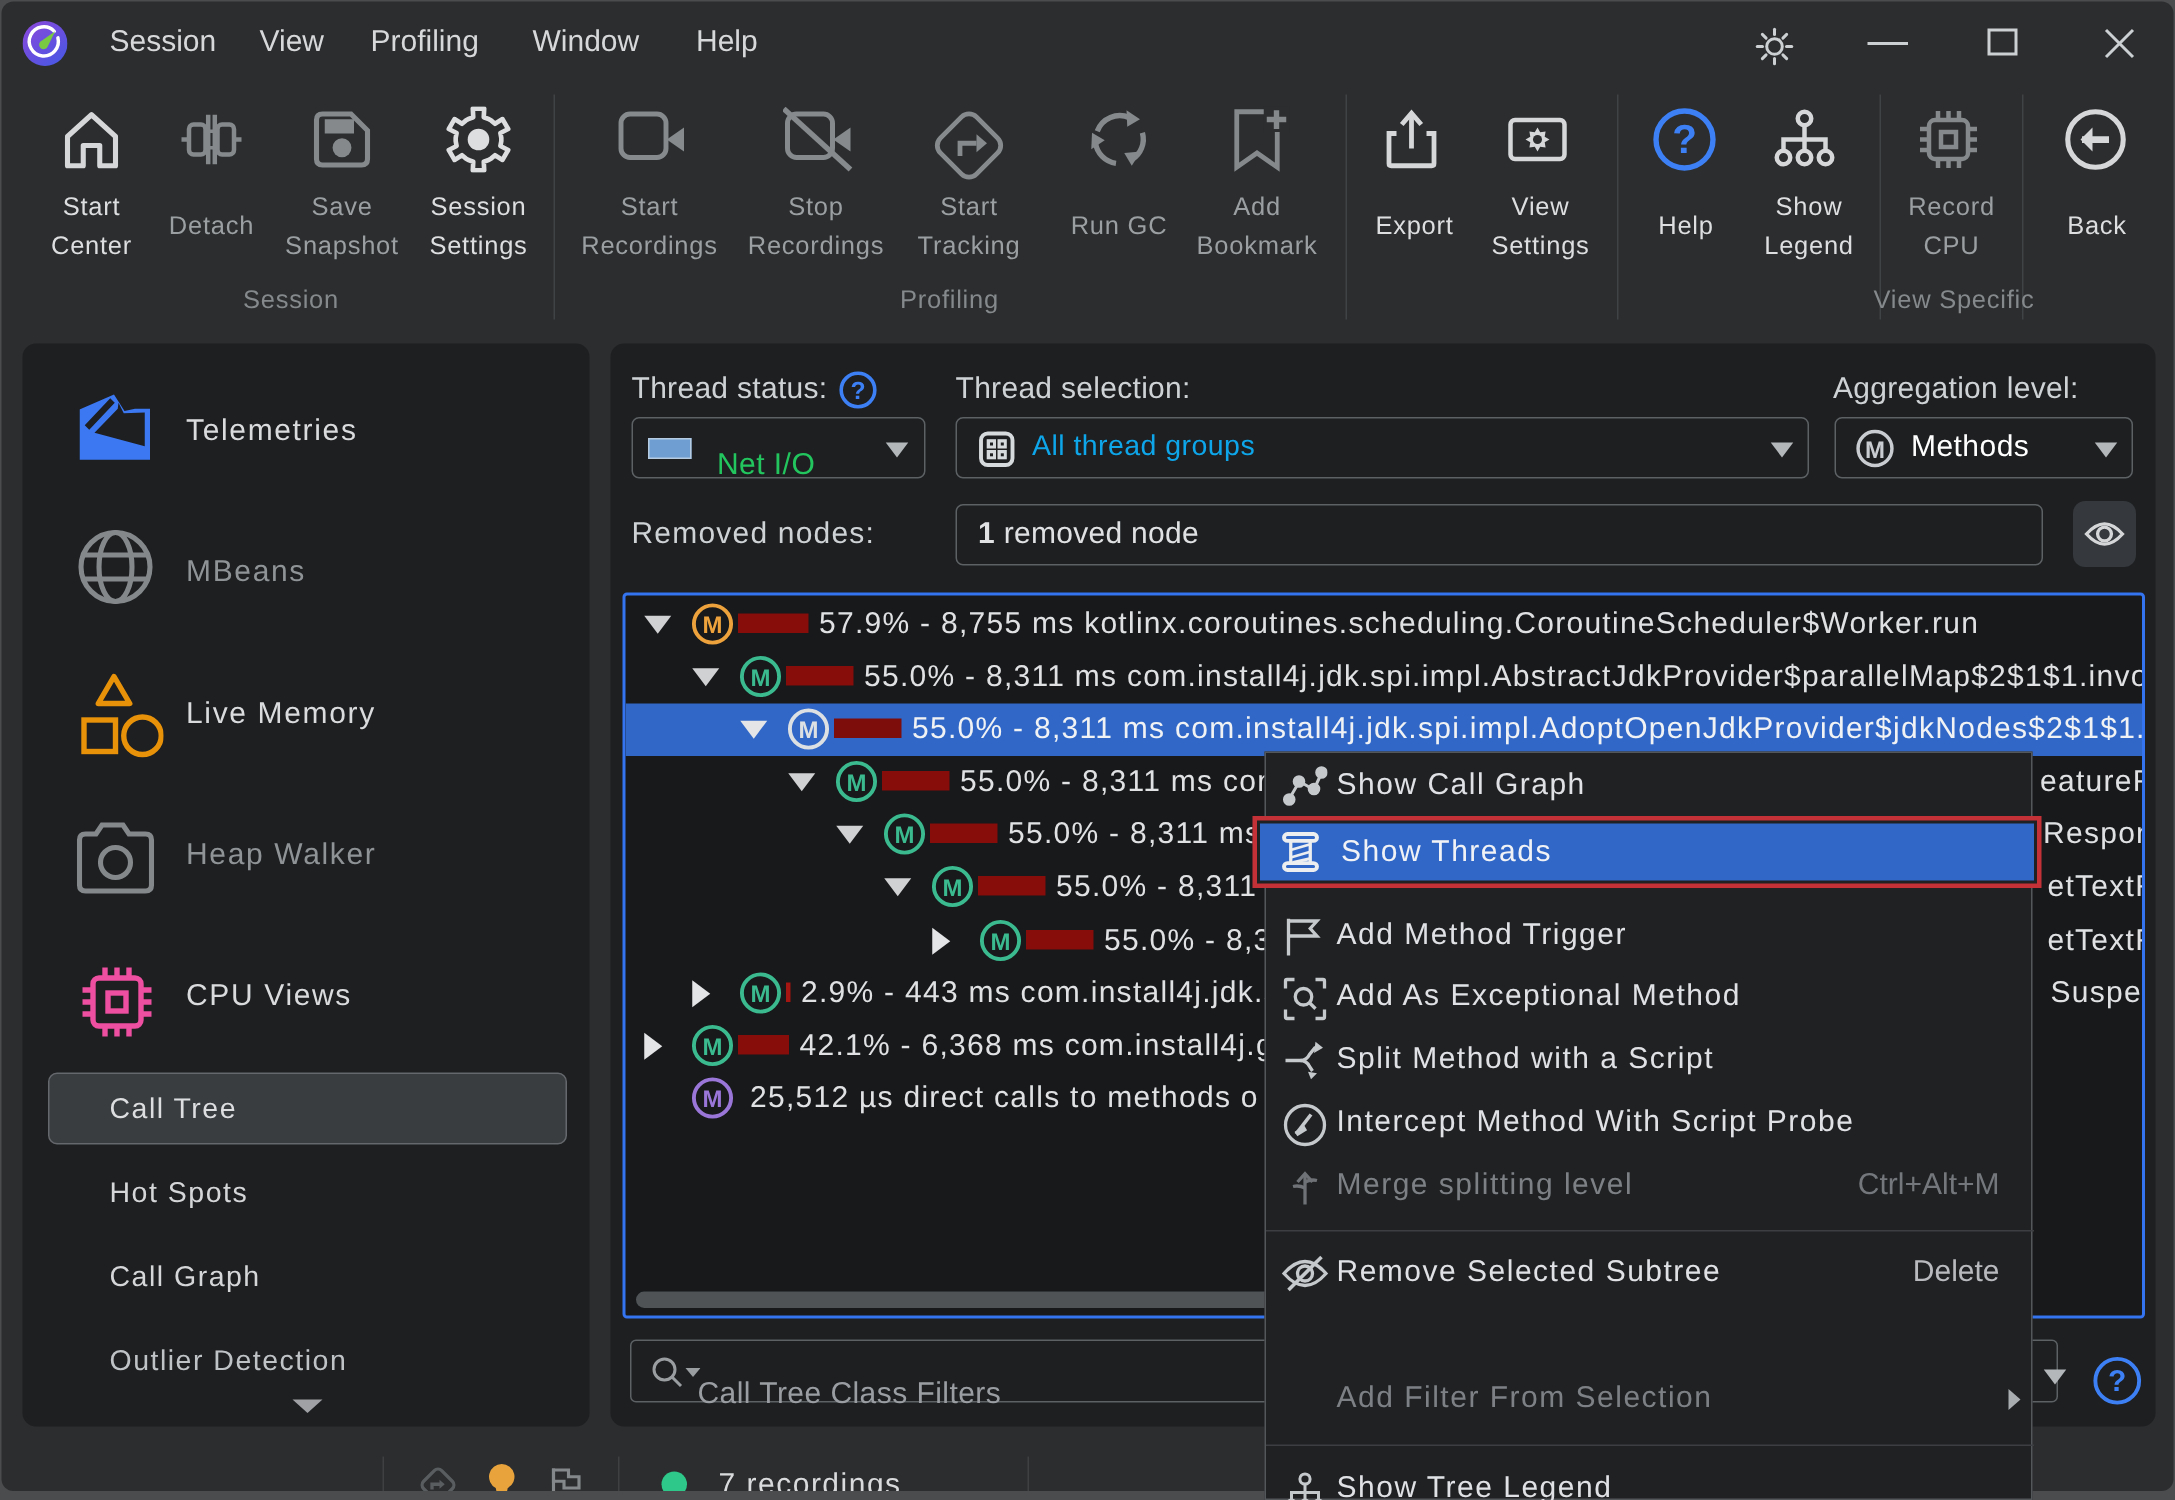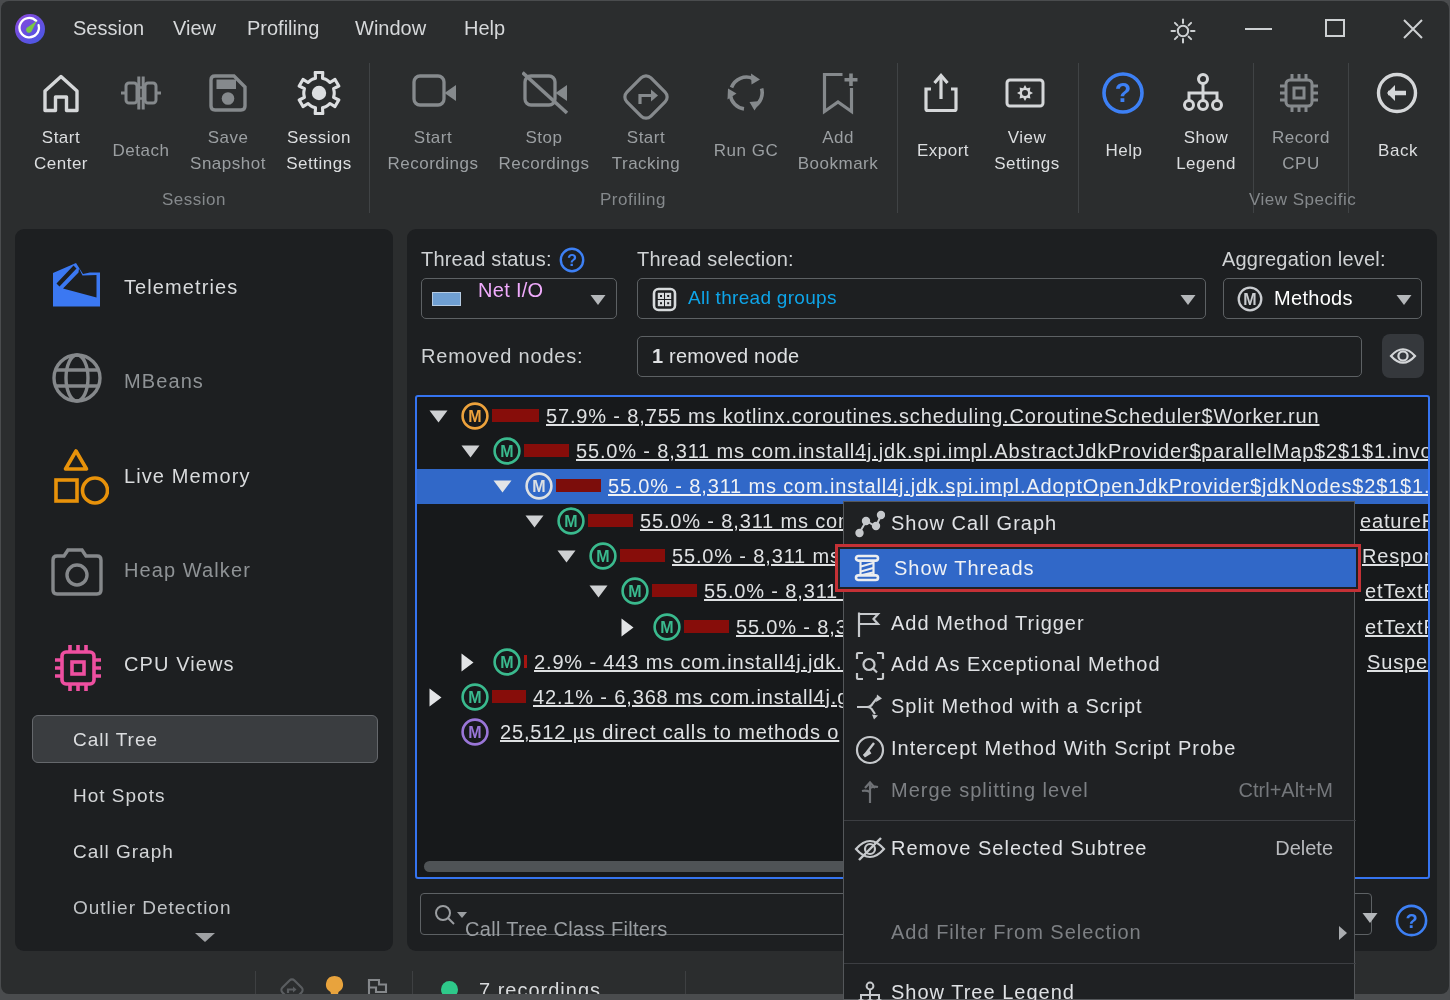--- a/index.html
+++ b/index.html
@@ -10,21 +10,21 @@
     background:#2b2d2e; border-radius:8px; overflow:hidden; }
   .panel { position:absolute; background:#1d1f21; border-radius:9px; }
   .lbl { position:absolute; color:#9b9fa2; font-size:17px; white-space:nowrap; letter-spacing:0.5px; }
   .lblw { color:#dcdee0; }
   .grplbl { position:absolute; color:#85898c; font-size:17px; white-space:nowrap; letter-spacing:0.5px; }
   .vsep { position:absolute; width:1px; background:#404345; top:62px; height:150px; }
   .menu-item { color:#d6d8da; font-size:20px; position:absolute; top:16px; }
   .ctl-lbl { position:absolute; color:#cfd2d4; font-size:20px; white-space:nowrap; letter-spacing:0.2px; }
   .combo { position:absolute; border:1.5px solid #5d6164; border-radius:5px; height:41px; }
   .treerow { position:absolute; left:2px; width:1012px; height:35px; }
-  .rowtext { position:absolute; color:#dfe1e3; font-size:20px; white-space:nowrap; top:6px; letter-spacing:0.85px;text-decoration:underline; }
+  .rowtext { position:absolute; color:#dfe1e3; font-size:20px; white-space:nowrap; top:6px; letter-spacing:0.85px; }
   .mi { position:absolute; left:0; width:512px; height:42px; }
   .mi .txt { position:absolute; left:47px; top:9px; font-size:20px; color:#dfe1e4; white-space:nowrap; letter-spacing:1px; }
   .mi .sc { position:absolute; right:23px; top:9px; font-size:20px; color:#9a9da0; }
   .sideitem { position:absolute; left:109px; color:#d9dbdd; font-size:20px; white-space:nowrap; letter-spacing:1.1px; }
   .subitem { position:absolute; left:58px; color:#d4d6d8; font-size:19px; white-space:nowrap; letter-spacing:1.0px; }
 </style>
 </head>
 <body>
 <div id="win">
 
@@ -245,21 +245,21 @@
 
   <div class="panel" id="main" style="left:406px;top:228px;width:1030px;height:722px;">
 
     <div class="ctl-lbl" style="left:14px;top:19px">Thread status:</div>
     <svg class="abs" style="left:152px;top:18px" width="26" height="26" viewBox="0 0 26 26">
       <circle cx="13" cy="13" r="11.2" fill="none" stroke="#3d80f5" stroke-width="2.4"></circle>
       <text x="13" y="19" font-size="16.5" font-weight="bold" fill="#3d80f5" text-anchor="middle" font-family="Liberation Sans">?</text>
     </svg>
     <div class="combo" style="left:14px;top:49px;width:196px;">
       <div class="abs" style="left:10px;top:12.5px;width:29px;height:14px;background:#6f9fd2;border:1.5px solid #b5cbe2"></div>
-      <div class="abs" style="left:56px;top:0;color:#f0abfc;font-size:20px;letter-spacing:0.3px">Net I/O</div>
+      <div class="abs" style="left:56px;top:20px;color:#22c55e;font-size:20px;letter-spacing:0.3px">Net I/O</div>
       <svg class="abs" style="left:168px;top:15px" width="16" height="12" viewBox="0 0 16 12">
           <path d="M0.5 1 L8 11 L15.5 1 Z" fill="#b4b7ba"></path>
         </svg>
     </div>
     <div class="ctl-lbl" style="left:230px;top:19px">Thread selection:</div>
     <div class="combo" style="left:230px;top:49px;width:569px;">
       <div class="abs" style="left:50px;top:8px;color:#0ea5e9;font-size:19px;letter-spacing:0.3px">All thread groups</div>
       <svg class="abs" style="left:14px;top:7px" width="25" height="27" viewBox="0 0 25 27">
         <rect x="2" y="3" width="21" height="21" rx="4.5" fill="none" stroke="#d7dadc" stroke-width="2.6"></rect>
         <g fill="#d7dadc">

